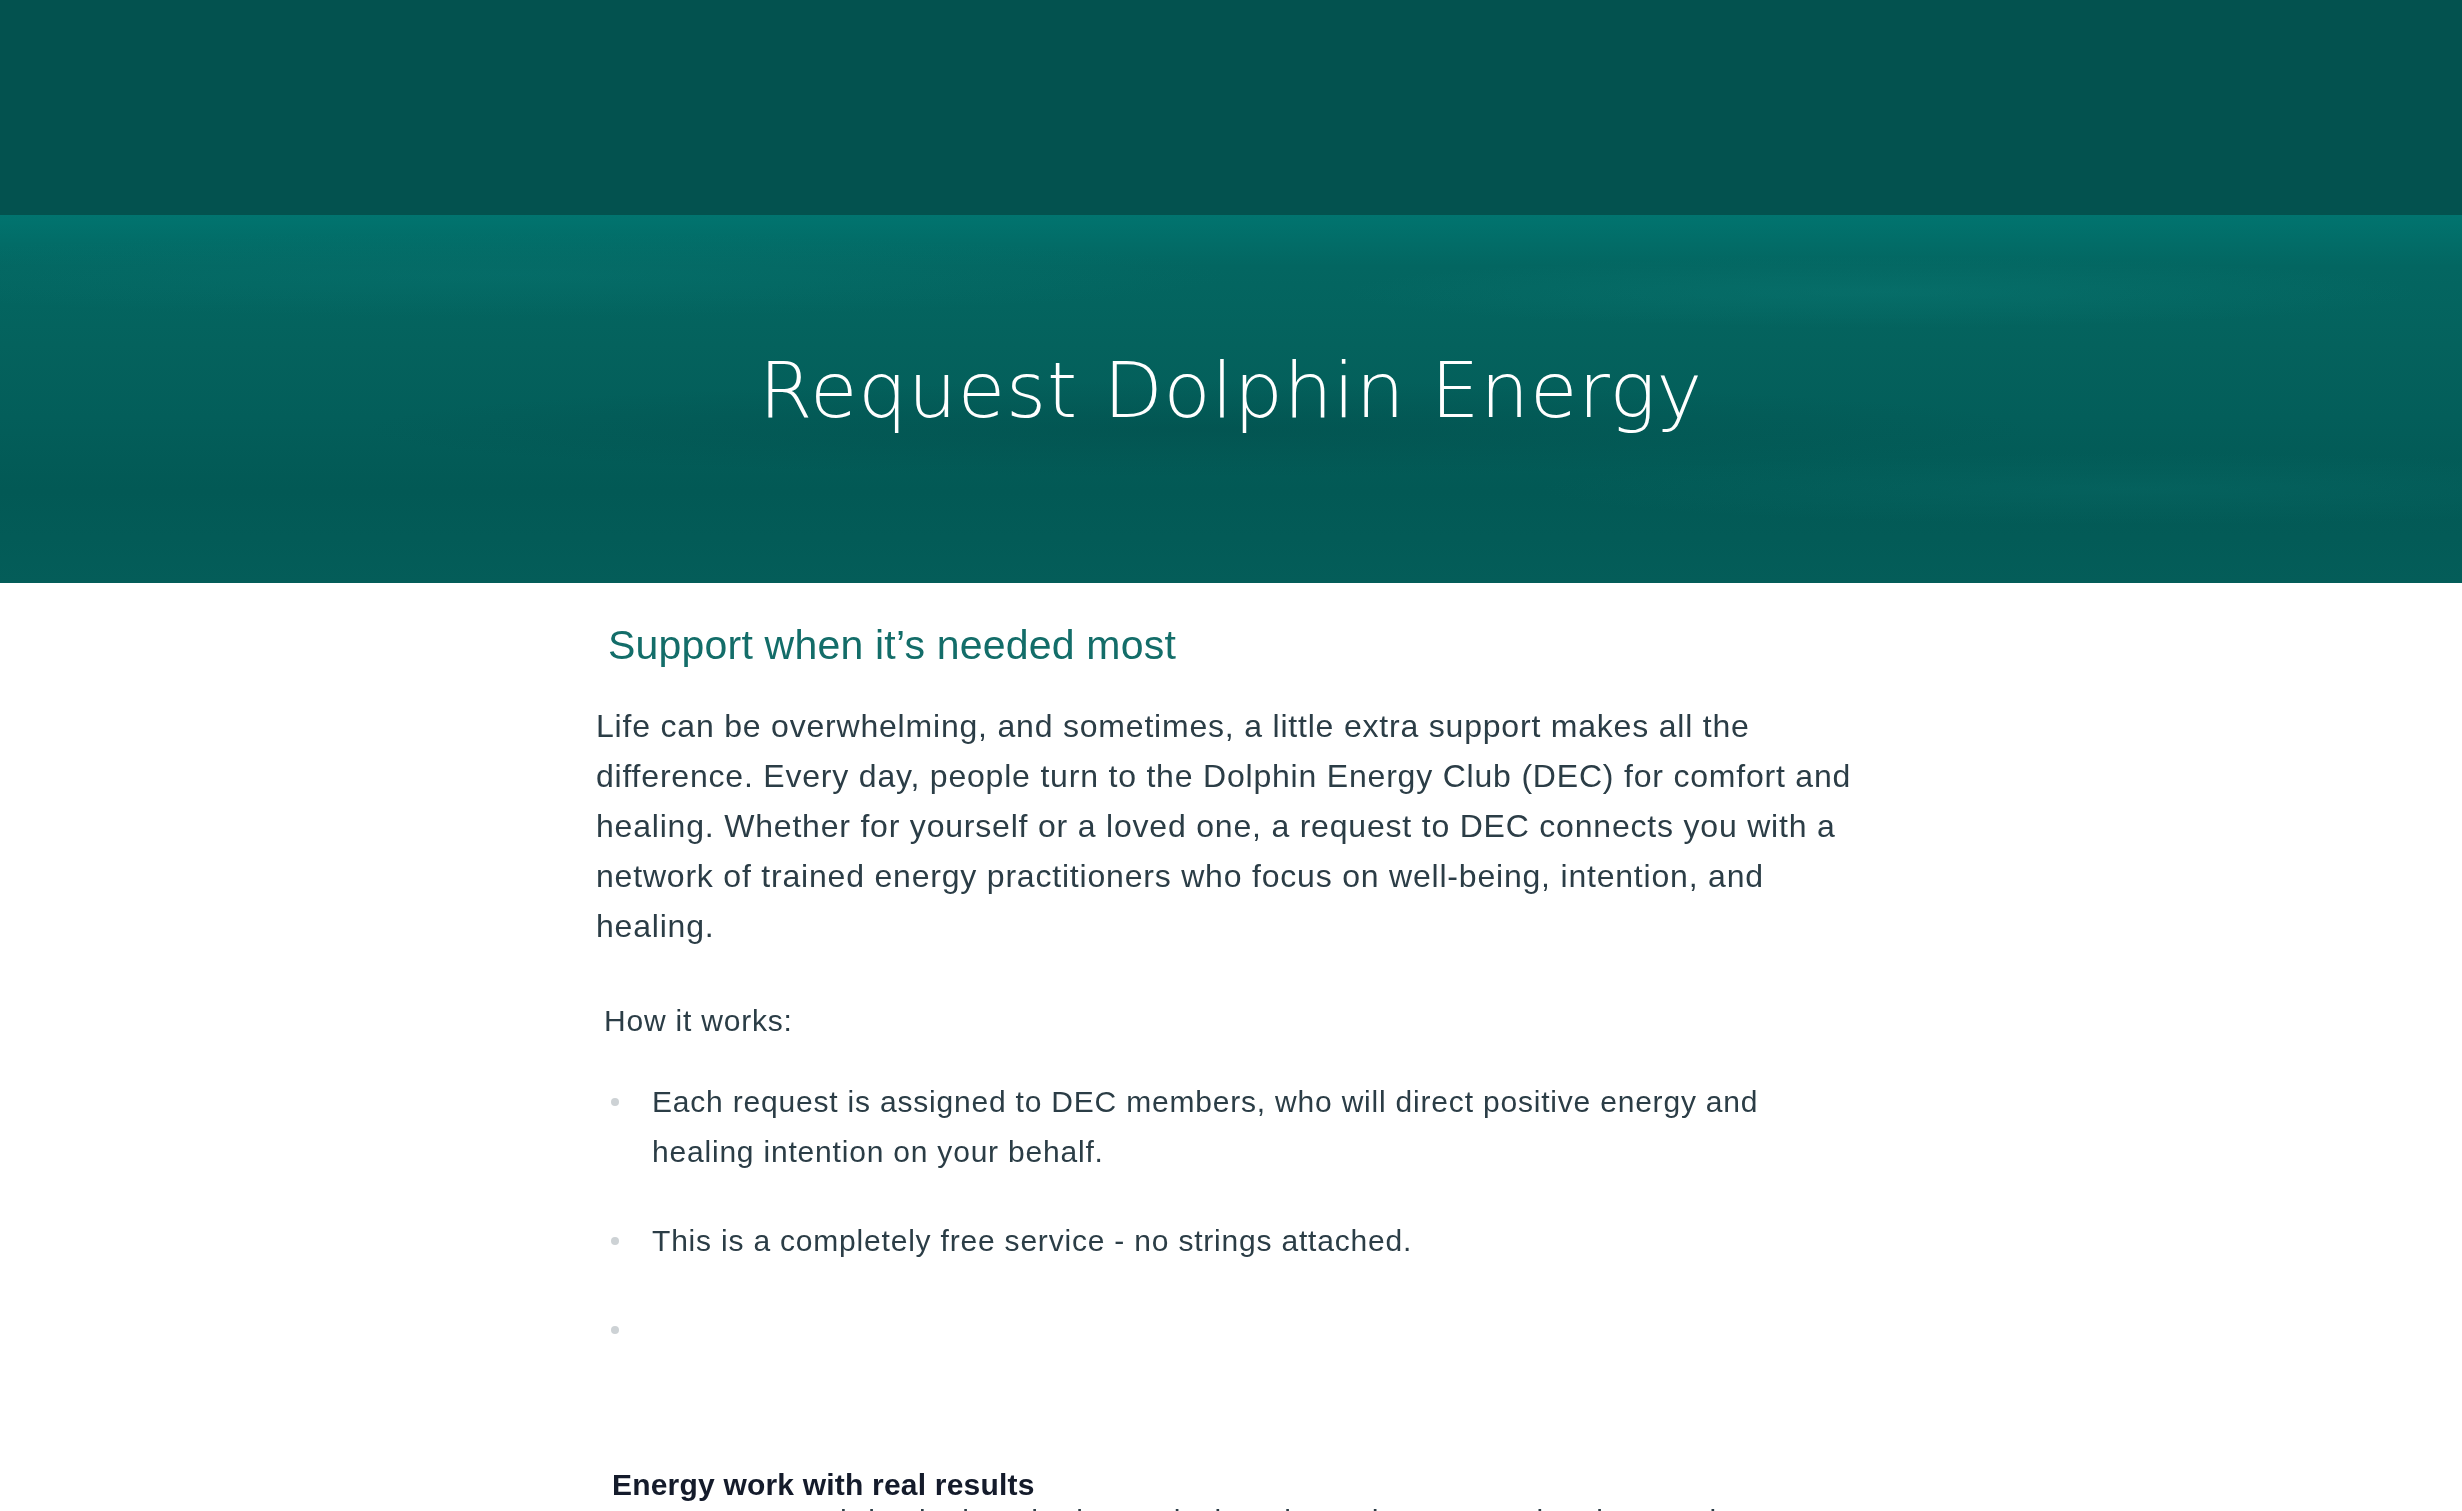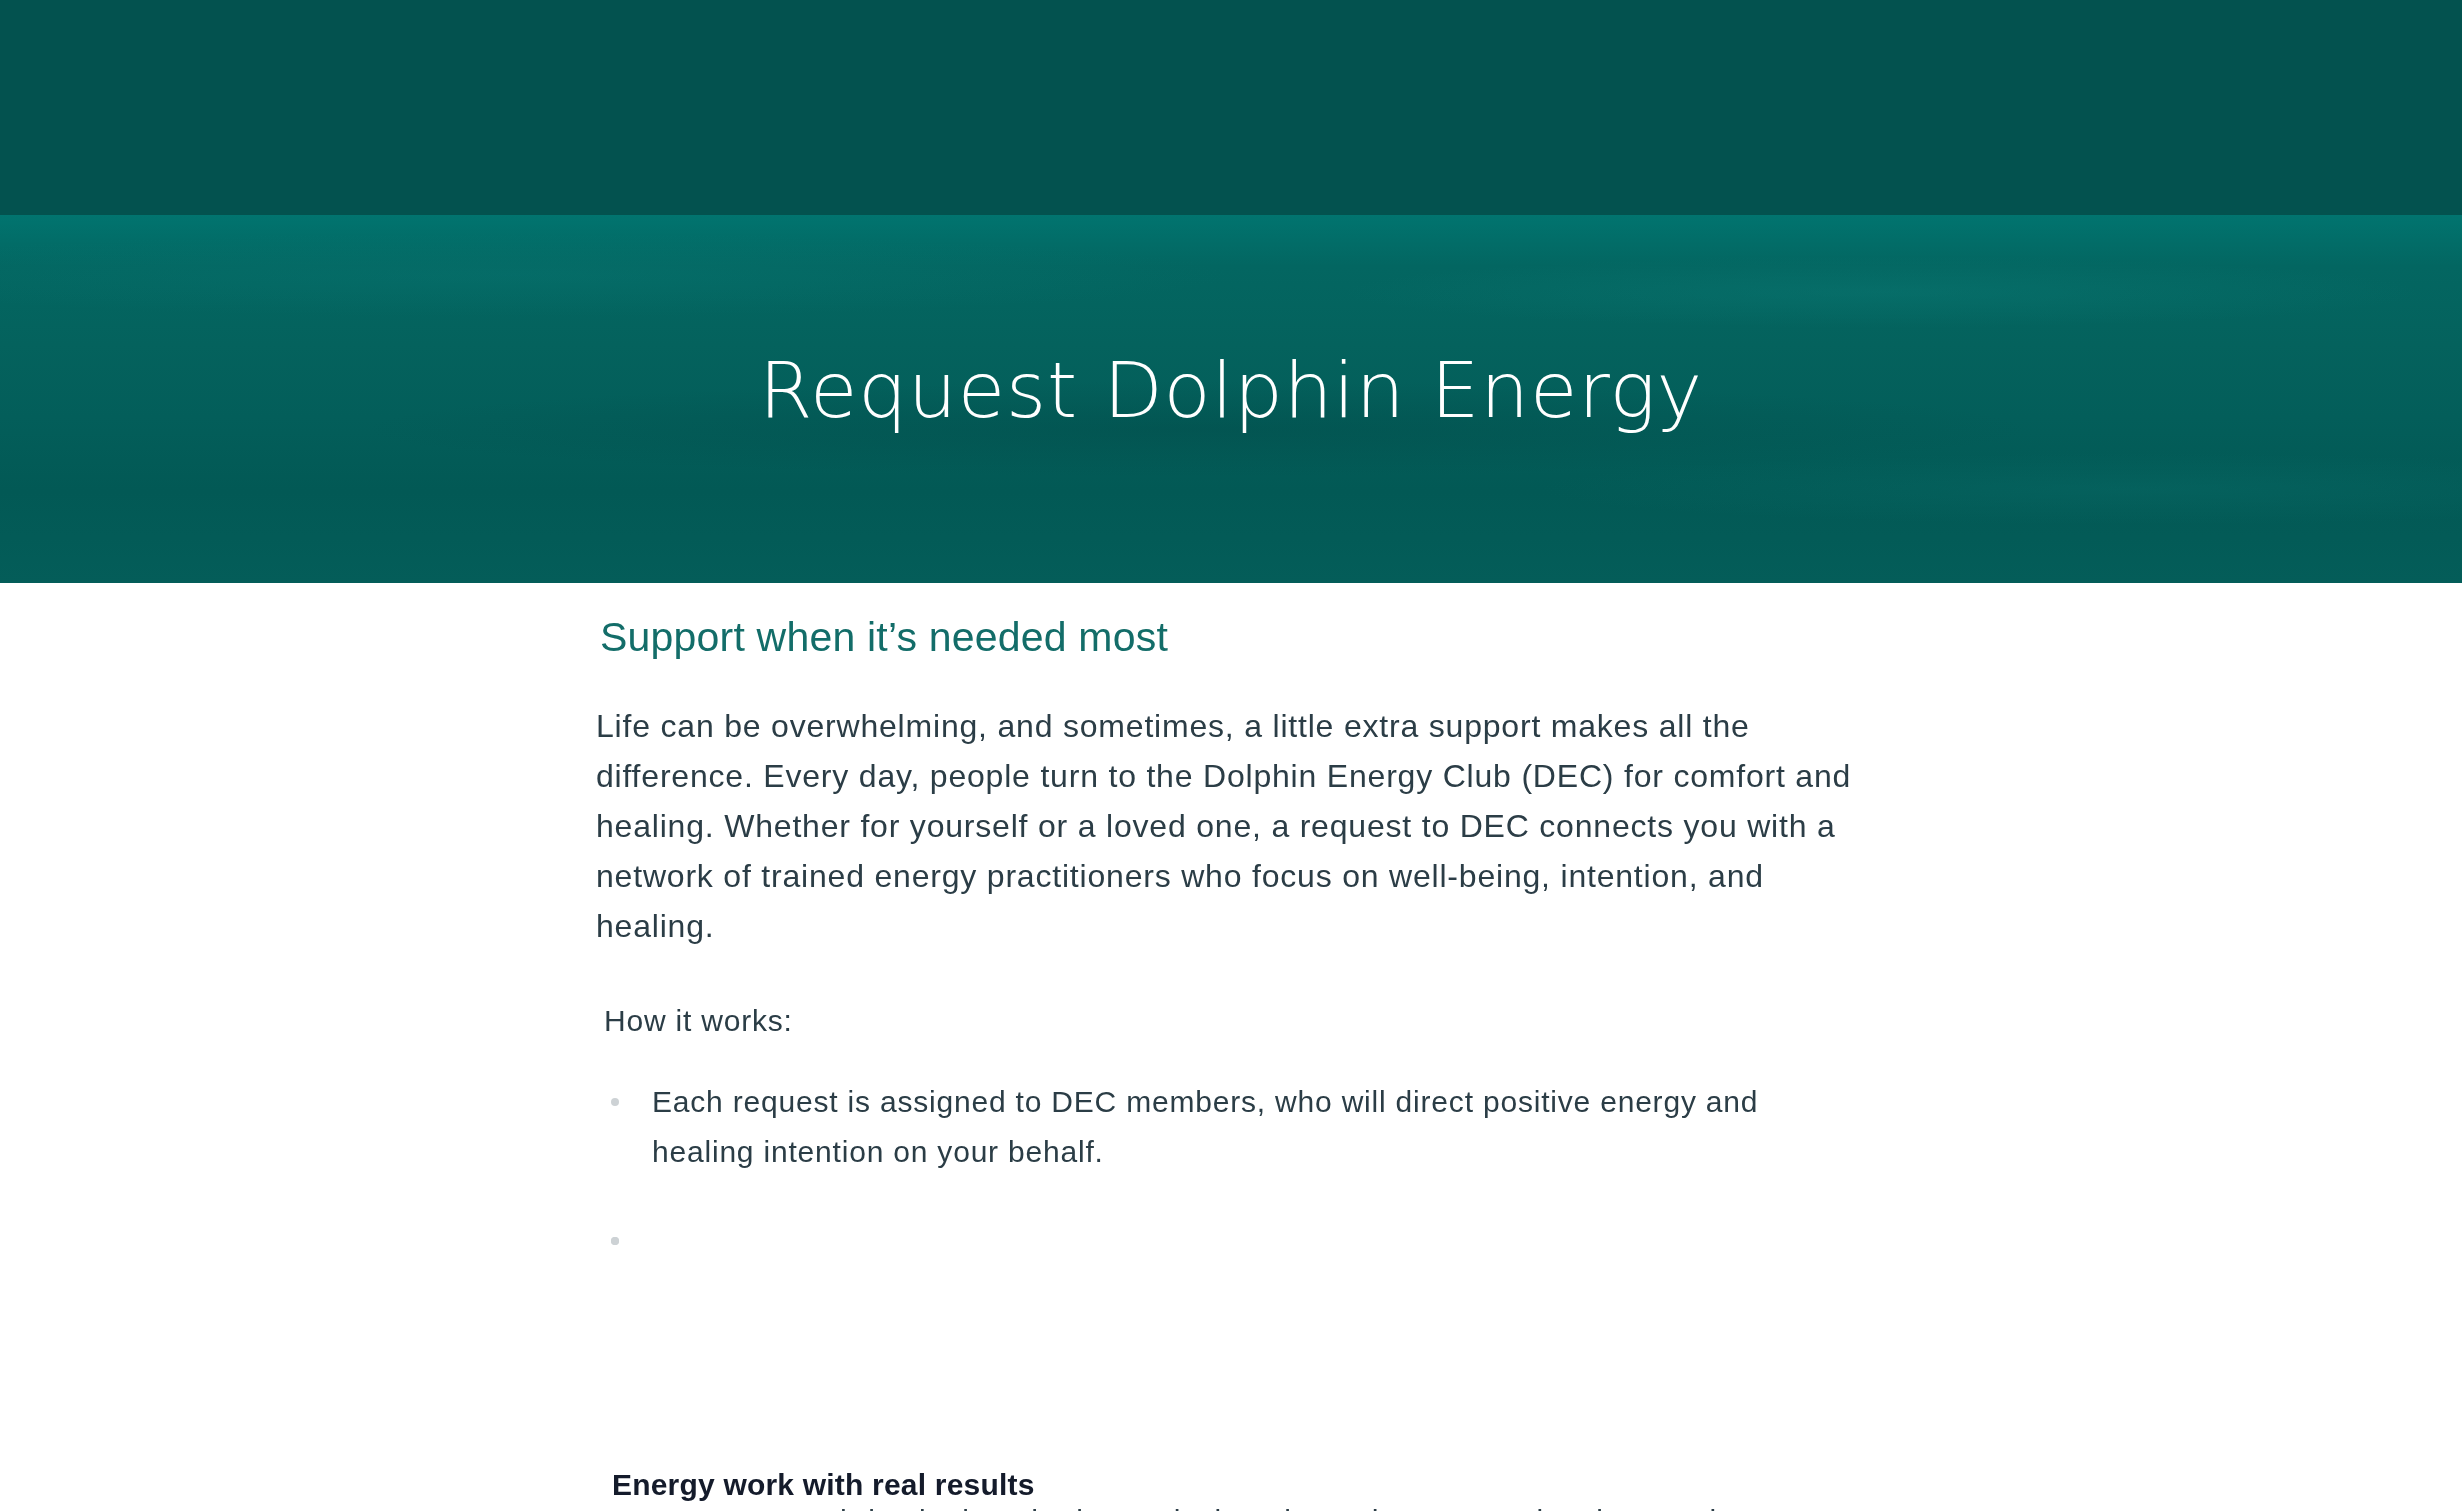--- a/index.html
+++ b/index.html
@@ -42,21 +42,21 @@
       line-height: 1;
       -webkit-font-smoothing: antialiased;
     }
     .content {
       position: absolute;
       left: 596px;
       top: 523px;
       width: 1265px;
     }
     .section-heading {
-      margin: 4px;
+      margin: 12px;
       position: absolute;
       top: 85px;
       left: 0;
       color: #136d69;
       font-size: 41px;
       font-weight: 400;
       line-height: 51px;
       white-space: nowrap;
       letter-spacing: 0.2px;
     }
@@ -148,20 +148,21 @@
 
   <p class="how-label">How it works:</p>
 
   <ul class="steps-list">
     <li class="step-item">
       <span class="step-bullet"></span>
       <span>Each request is assigned to DEC members, who will direct positive energy and healing intention on your behalf.</span>
     </li>
     <li class="step-item">
       <span class="step-bullet"></span>
+      <span>This is a completely free service - no strings attached.</span>
     </li>
     <li class="step-item">
       <span class="step-bullet"></span>
     </li>
   </ul>
 
   <h3 class="results-heading">Energy work with real results</h3>
 
   <p class="results-text">Monroe’s research-backed methods are designed to enhance emotional, mental</p>
 </main>

